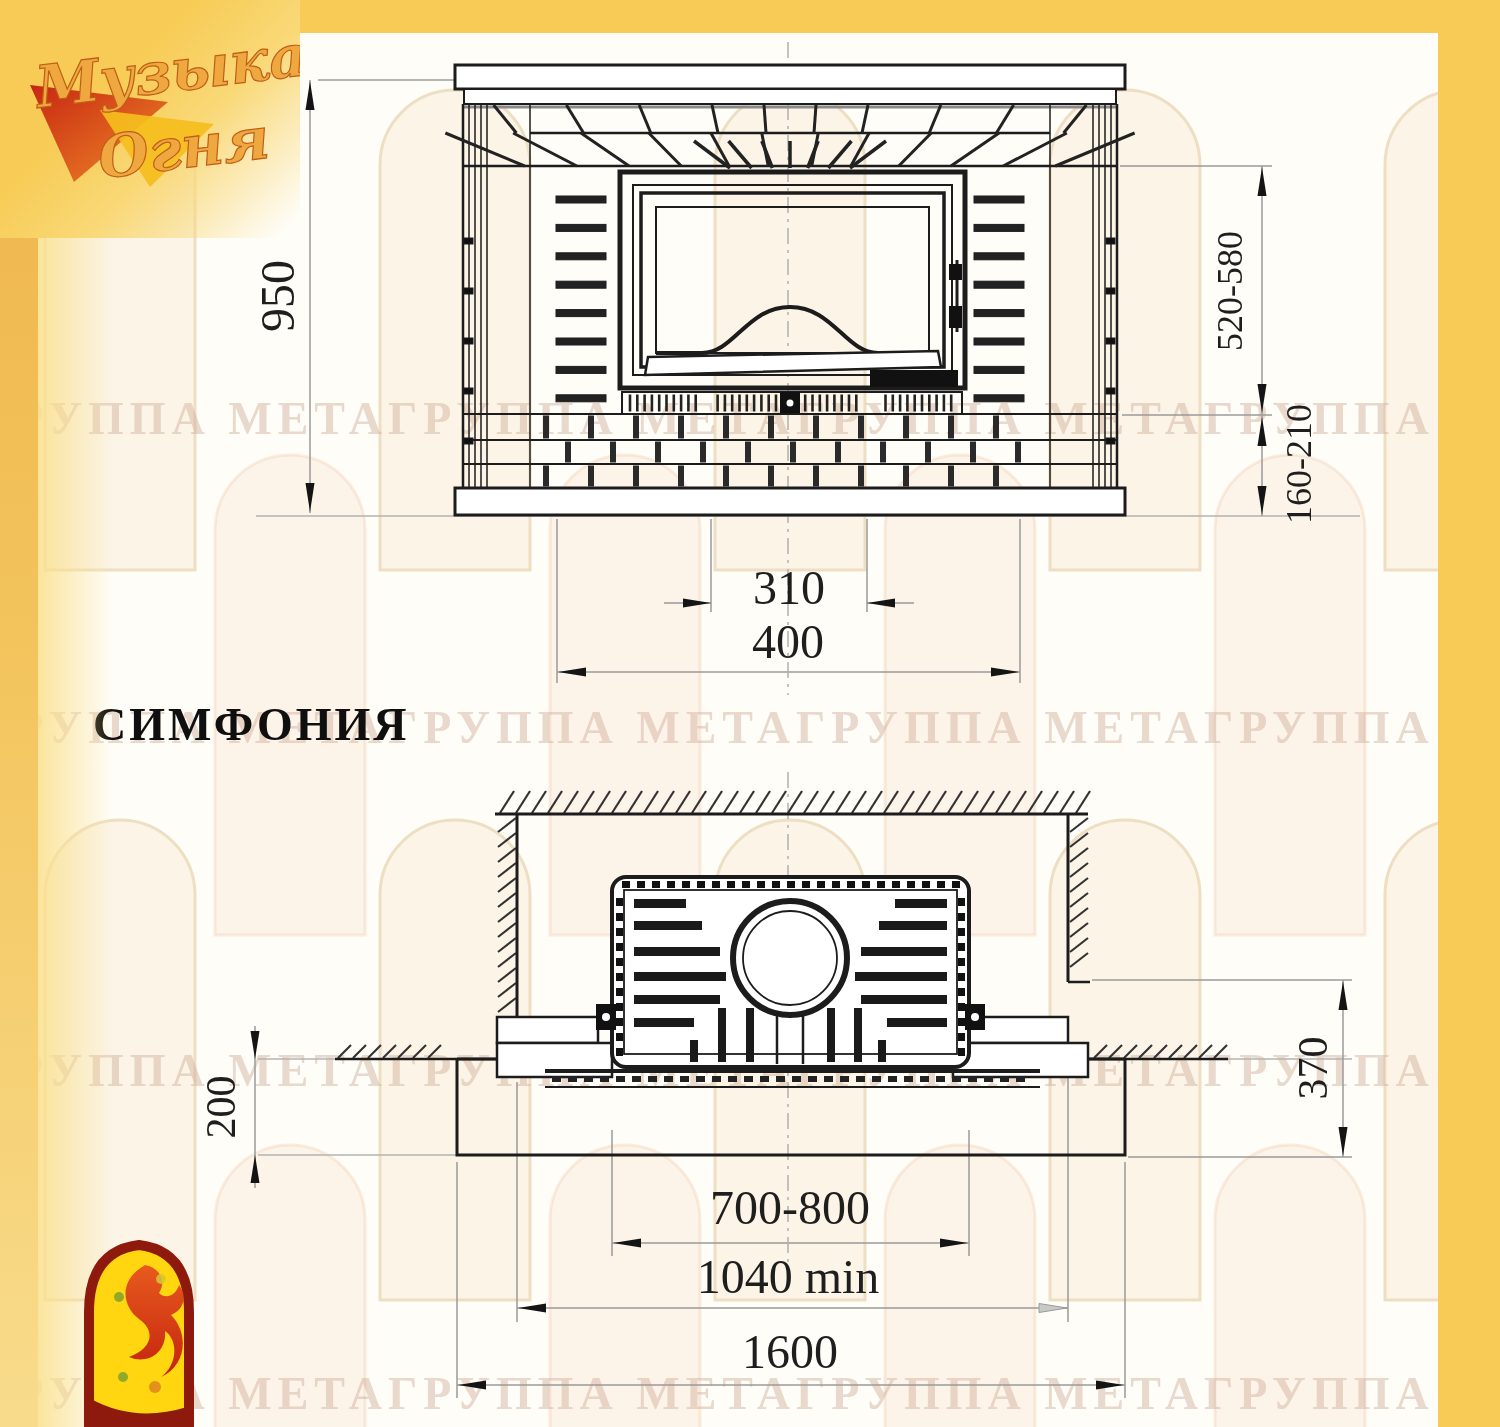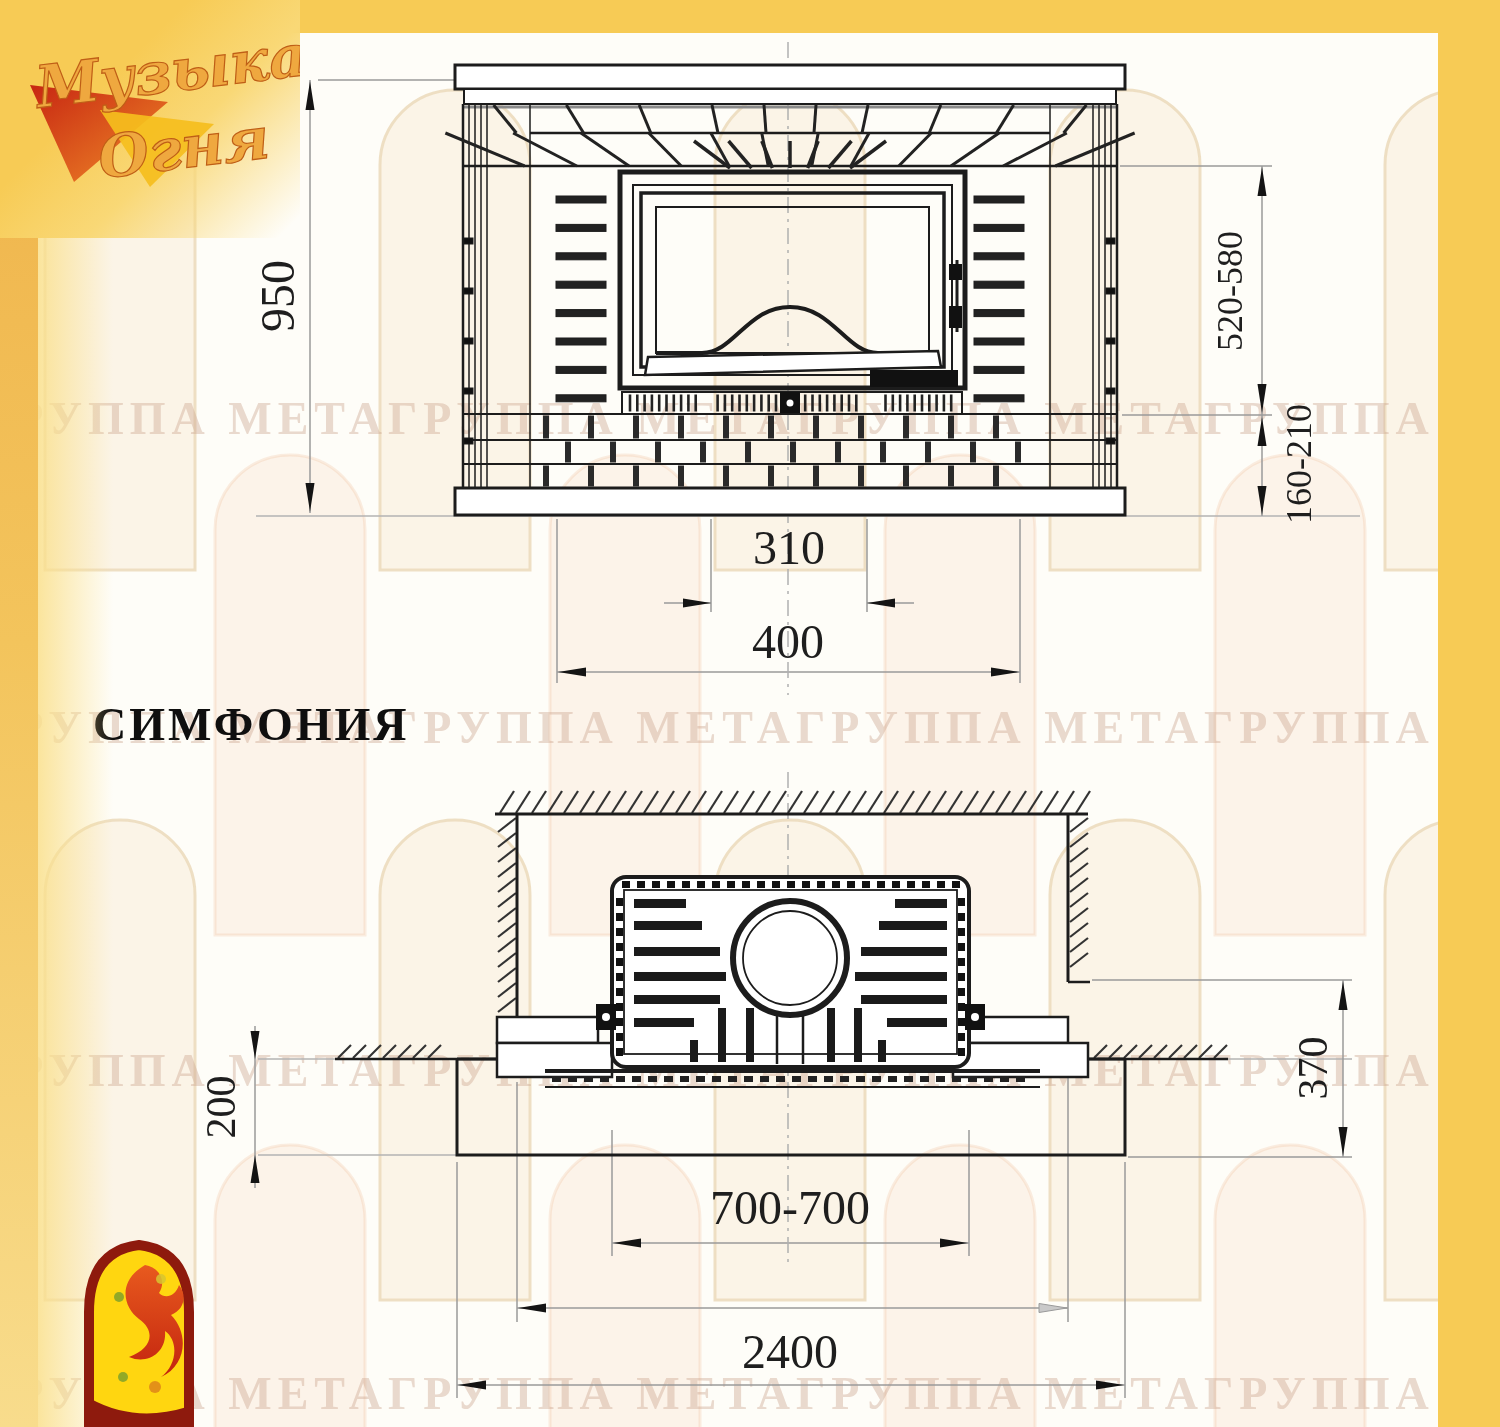--- a/index.html
+++ b/index.html
@@ -530,26 +530,27 @@
 
       <path d="M457,1059 L457,1155 L1125,1155 L1125,1059" stroke-width="3"></path>
       <line x1="457" y1="1059" x2="497" y2="1059" stroke-width="3"></line>
       <line x1="1088" y1="1059" x2="1125" y2="1059" stroke-width="3"></line>
     </g>
   </svg>
 
   <span class="dim v" style="left:277px;top:296px">950</span>
   <span class="dim v s" style="left:1230px;top:291px">520-580</span>
   <span class="dim v s" style="left:1299px;top:464px">160-210</span>
-  <span class="dim" style="left:789px;top:547px">310</span>
+  <span class="dim" style="left:789px;top:587px">310</span>
   <span class="dim" style="left:788px;top:641px">400</span>
   <span class="dim v m" style="left:221px;top:1107px">200</span>
   <span class="dim v m" style="left:1313px;top:1068px">370</span>
-  <span class="dim" style="left:790px;top:1207px">700-700</span>
-  <span class="dim" style="left:790px;top:1351px">2400</span>
+  <span class="dim" style="left:790px;top:1207px">700-800</span>
+  <span class="dim" style="left:788px;top:1276px">1040 min</span>
+  <span class="dim" style="left:790px;top:1351px">1600</span>
 
   <div class="title">СИМФОНИЯ</div>
 
   <div class="strip logo-bg"></div>
   <div class="strip strip-left-fade"></div>
   <div class="strip strip-top"></div>
   <div class="strip strip-right"></div>
   <div class="strip strip-left"></div>
 
   <svg class="logo" width="300" height="240" viewBox="0 0 300 240">

